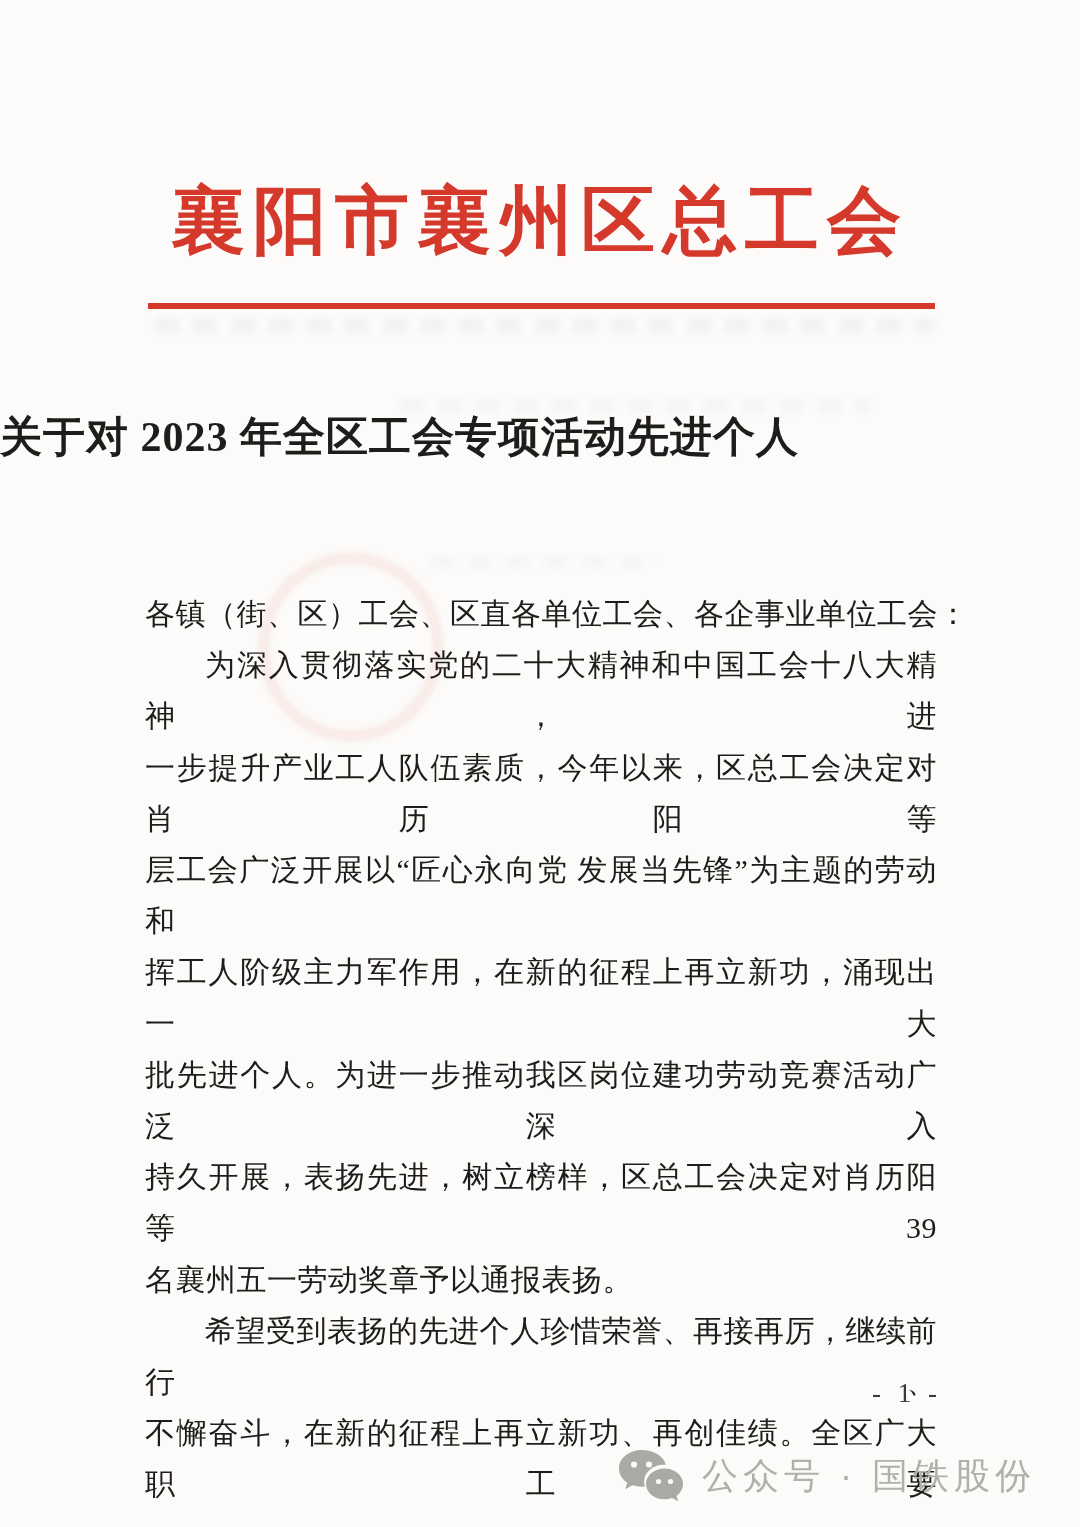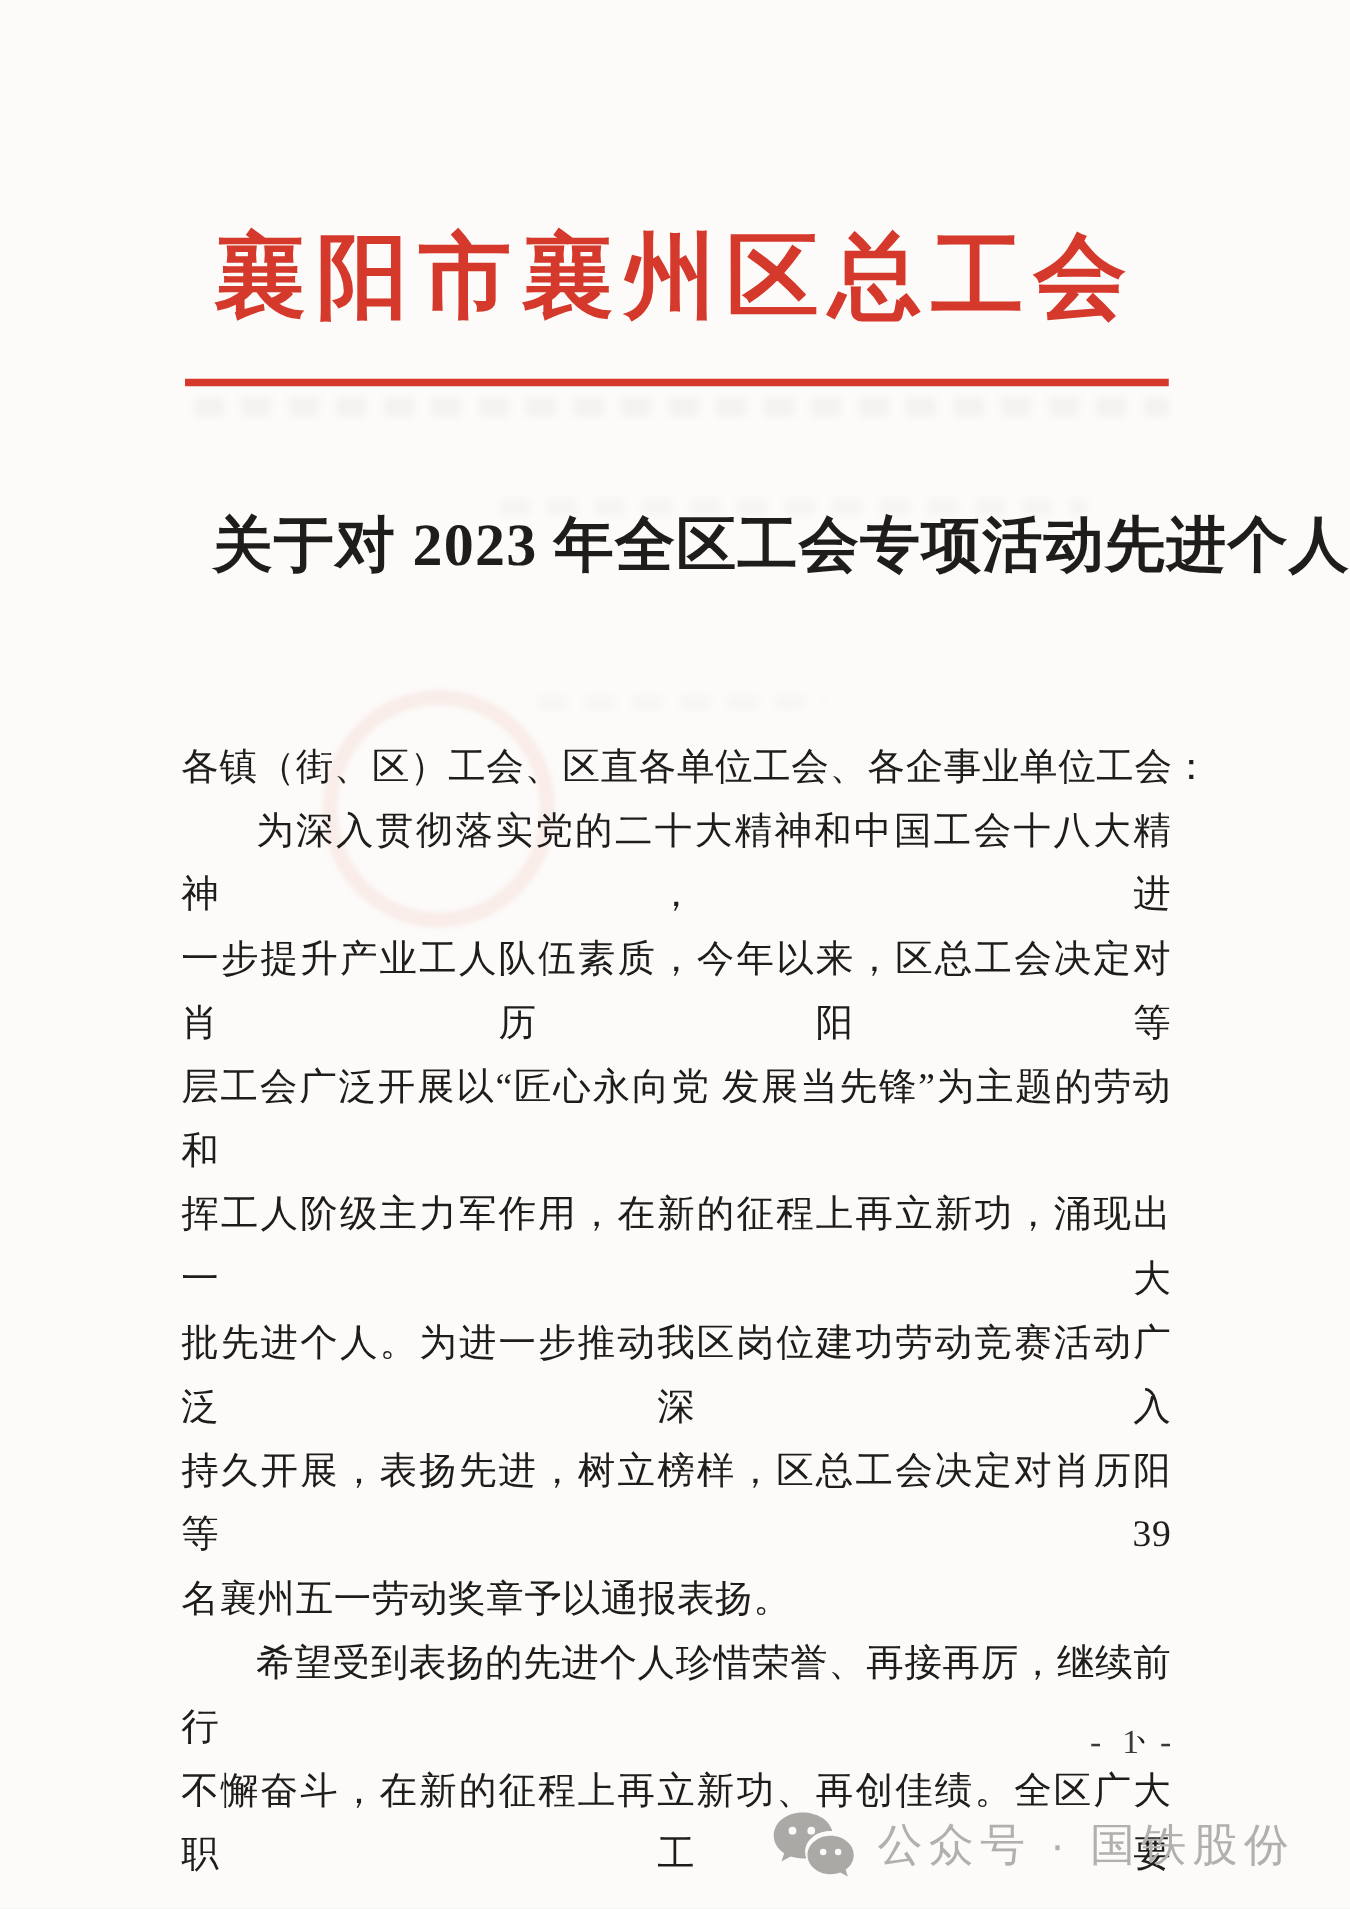--- a/index.html
+++ b/index.html
@@ -47,22 +47,22 @@
   .ghost-3{top:556px;left:430px;width:230px;height:12px;opacity:.3;}
   .seal-ghost{
     position:absolute;top:552px;left:258px;
     width:186px;height:190px;border-radius:50%;
     border:12px solid rgba(214,60,47,.08);
     filter:blur(2px);
   }
   
   .doc-title{
     position:absolute;top:406px;left:0;right:0;
-    text-align:right;
-    font-size:48px;font-weight:700;
+    text-align:left;
+    font-size:42px;font-weight:700;
     line-height:62px;
     letter-spacing:1px;
     white-space:nowrap;
   }
   
   .body-text{
     position:absolute;top:588px;left:145px;
     width:792px;
     font-size:30px;
     line-height:51.2px;

